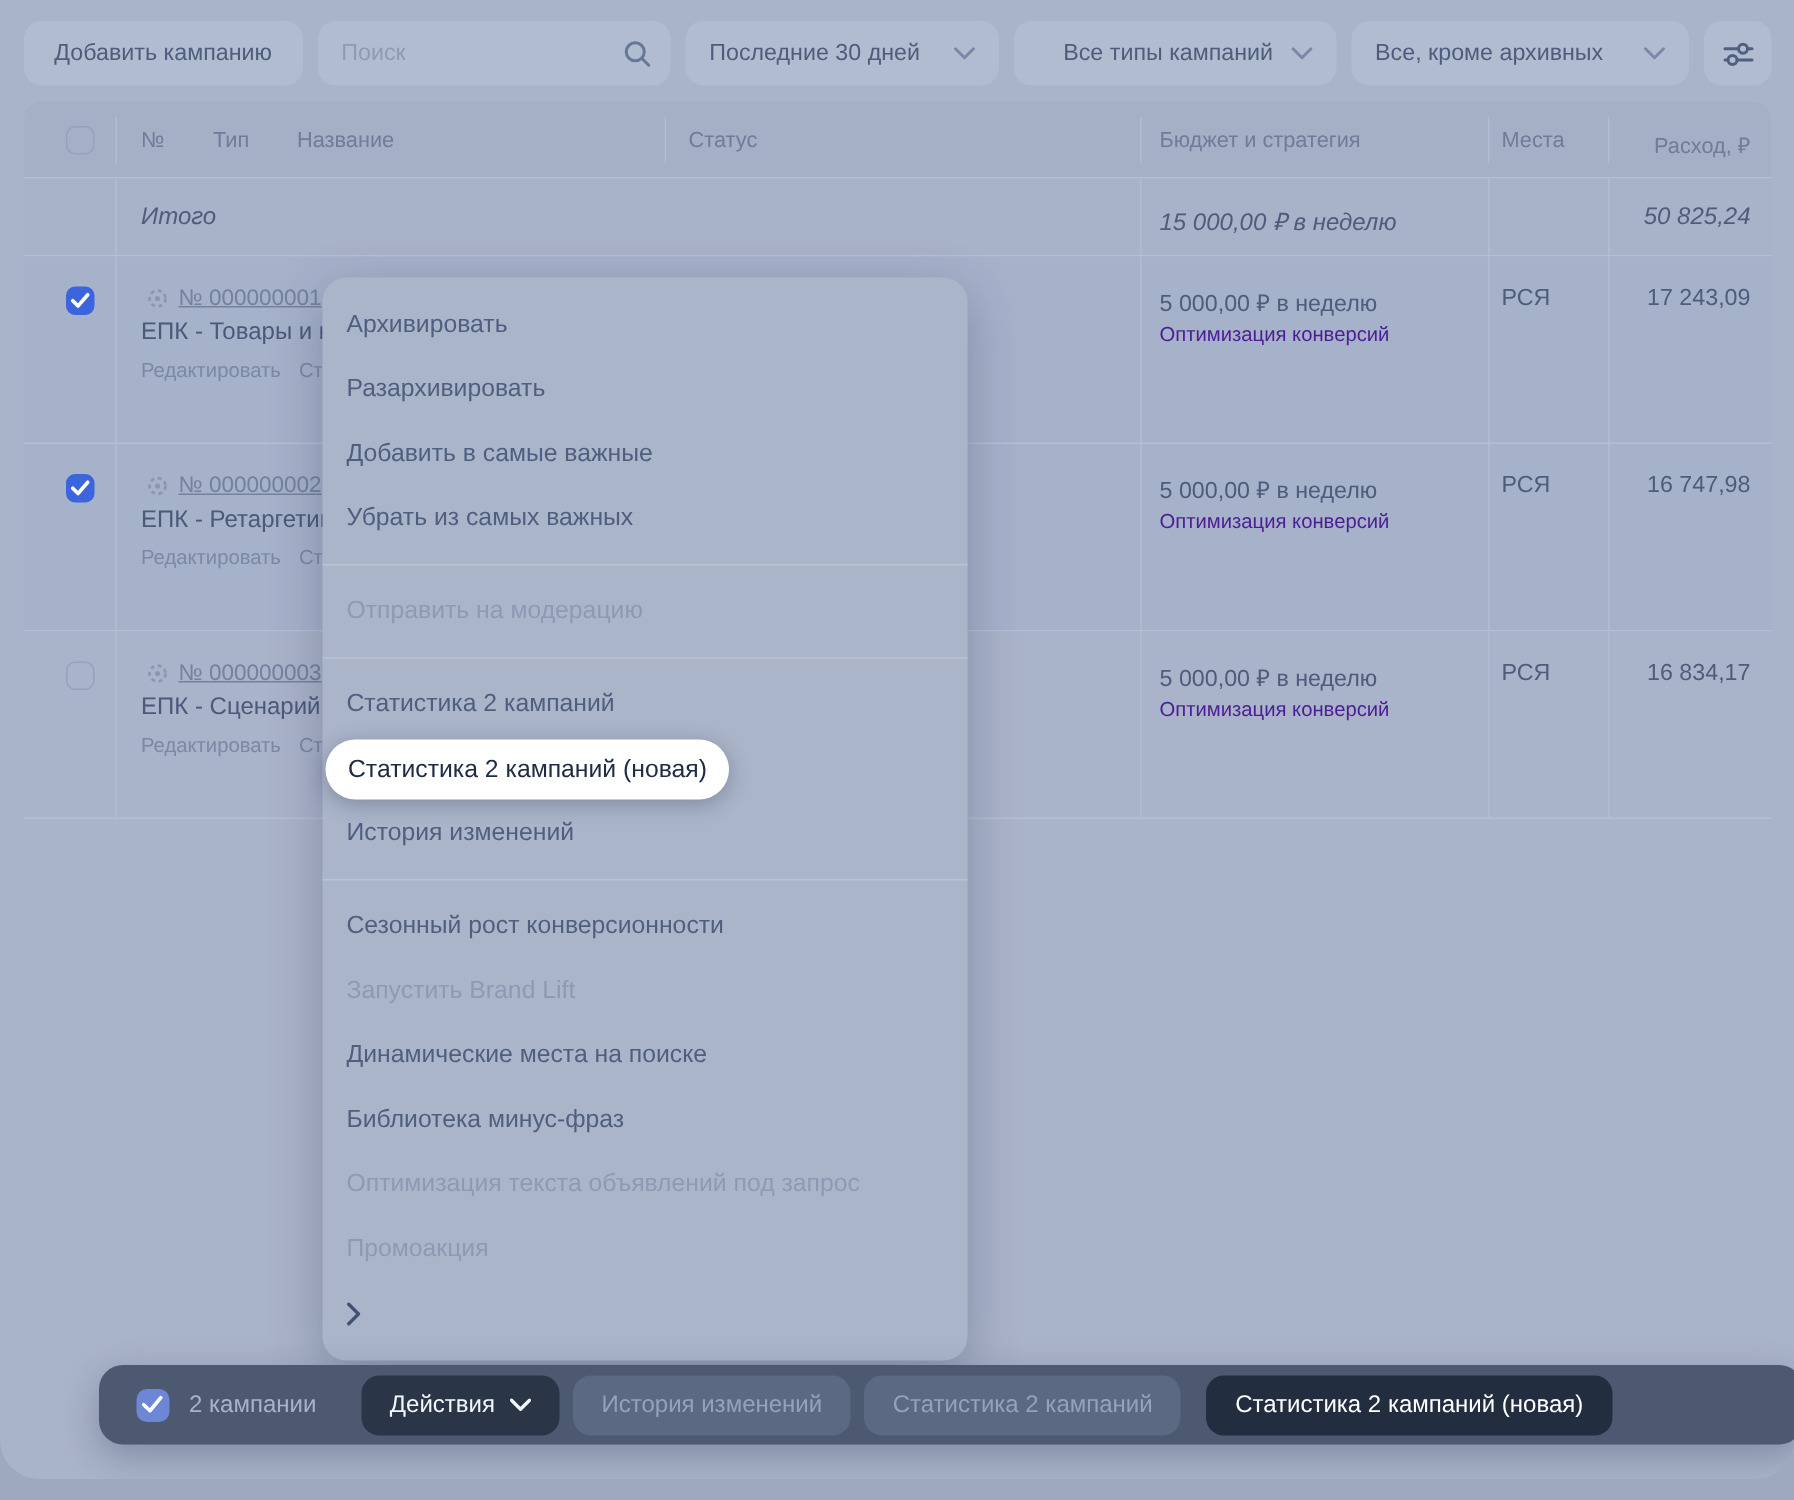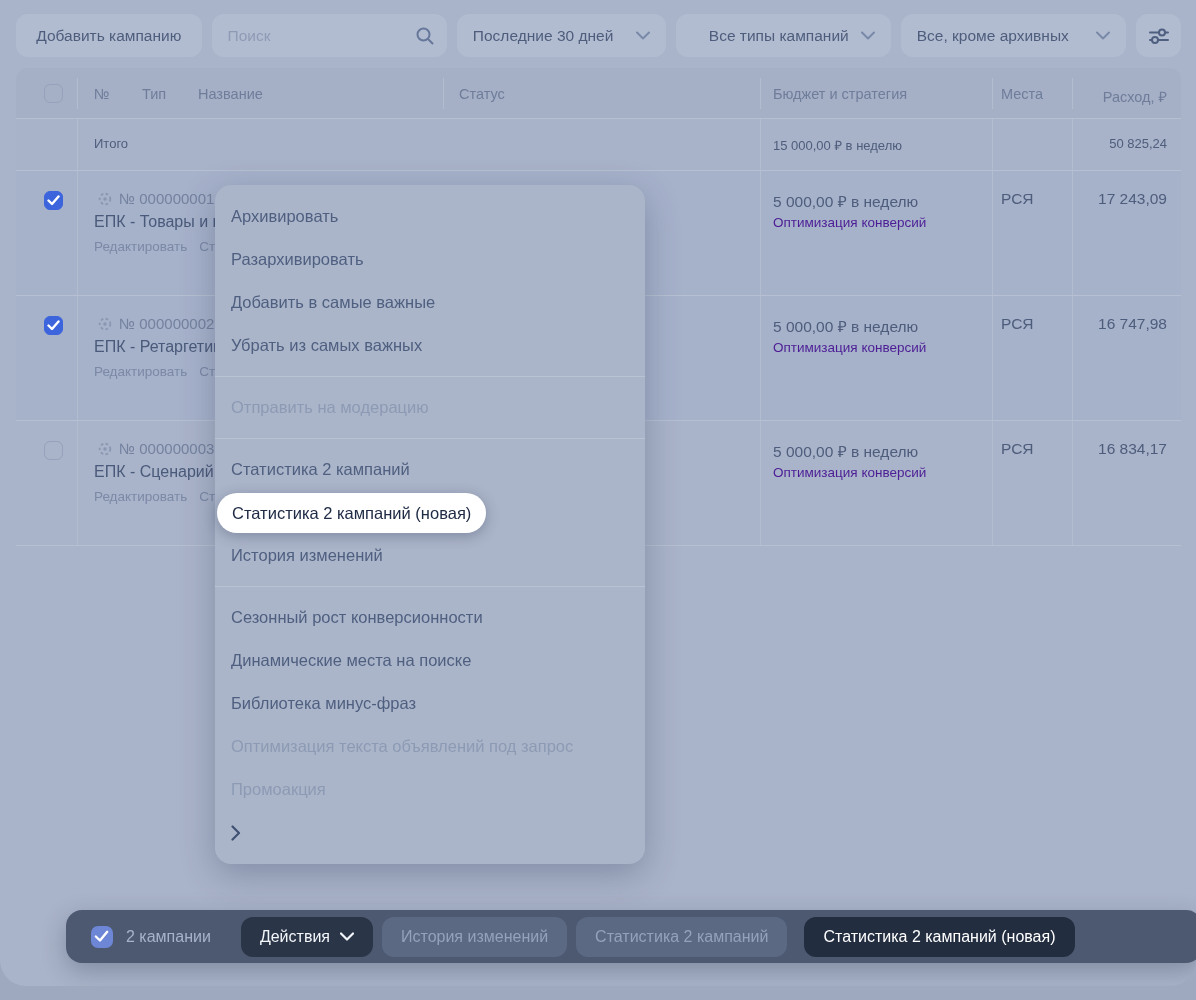--- a/index.html
+++ b/index.html
@@ -24,27 +24,27 @@
 
   
   .table { position:absolute; left:16px; top:68px; width:1165px; }
   .thead { position:relative; height:51px; background:#a5afc6; border-radius:12px 12px 0 0;
            color:#6f7d9a; font-size:14.5px; }
   .thead span { position:absolute; top:18px; }
   .vline { position:absolute; width:1px; background:#b3bdd0; }
   .hline { position:absolute; left:0; right:0; height:1px; background:#b6c0d2; }
   .trow { position:relative; background:#a9b3c9; }
   .trow.sel { background:#a6b1ca; }
-  .total { height:52px; background:#a8b2c8; font-size:13px; color:#4e5d7c; }
+  .total { height:52px; background:#a8b2c8; font-size:16px; color:#4e5d7c;font-style:italic; }
   .total span { position:absolute; top:17px; }
   .camp { height:125px; font-size:15.5px; color:#4e5d7c; }
   .cb { position:absolute; width:19px; height:19px; border-radius:6px; border:1.5px solid #96a2bb; }
   .cb.on { background:#3c64dc; border-color:#3c64dc; }
   .cb svg { position:absolute; left:2px; top:3px; }
-  .camp .num-line { position:absolute; left:82px; top:19px; display:flex; align-items:center; gap:7px; color:#74829f; font-size:15px; }
+  .camp .num-line { position:absolute; left:82px; top:19px; display:flex; align-items:center; gap:7px; color:#74829f; font-size:15px;text-decoration:underline; }
   .camp .name { position:absolute; left:78px; top:42px; color:#4a5a7a; font-size:16px; white-space:nowrap; }
   .camp .links { position:absolute; left:78px; top:68px; font-size:13.5px; color:#7b89a6; display:flex; gap:12px; white-space:nowrap; }
   .camp .budget { position:absolute; left:757px; top:19px; }
   .camp .strategy { position:absolute; left:757px; top:44px; font-size:13.5px; color:#4c1d95; }
   .camp .places { position:absolute; left:985px; top:19px; }
   .spend { position:absolute; right:14px; top:19px; text-align:right; }
   .total .spend { top:17px; }
 
   
   .menu { position:absolute; left:215px; top:185px; width:430px; background:#abb5c9;
@@ -250,20 +250,21 @@
     <div class="mi">Добавить в самые важные</div>
     <div class="mi">Убрать из самых важных</div>
     <div class="mdiv"></div>
     <div class="mi dis">Отправить на модерацию</div>
     <div class="mdiv"></div>
     <div class="mi">Статистика 2 кампаний</div>
     <div class="mi spot">Статистика 2 кампаний (новая)</div>
     <div class="mi">История изменений</div>
     <div class="mdiv"></div>
     <div class="mi">Сезонный рост конверсионности</div>
+    <div class="mi dis">Запустить Brand Lift</div>
     <div class="mi">Динамические места на поиске</div>
     <div class="mi">Библиотека минус-фраз</div>
     <div class="mi dis">Оптимизация текста объявлений под запрос</div>
     <div class="mi dis">Промоакция</div>
     <div class="mi">
       <span>
         <svg width="10" height="16" viewBox="0 0 10 16">
             <polyline points="1.5,1.5 8,8 1.5,14.5" fill="none" stroke="#3f5174" stroke-width="2.2" stroke-linecap="round" stroke-linejoin="round"></polyline>
           </svg>
       </span>

